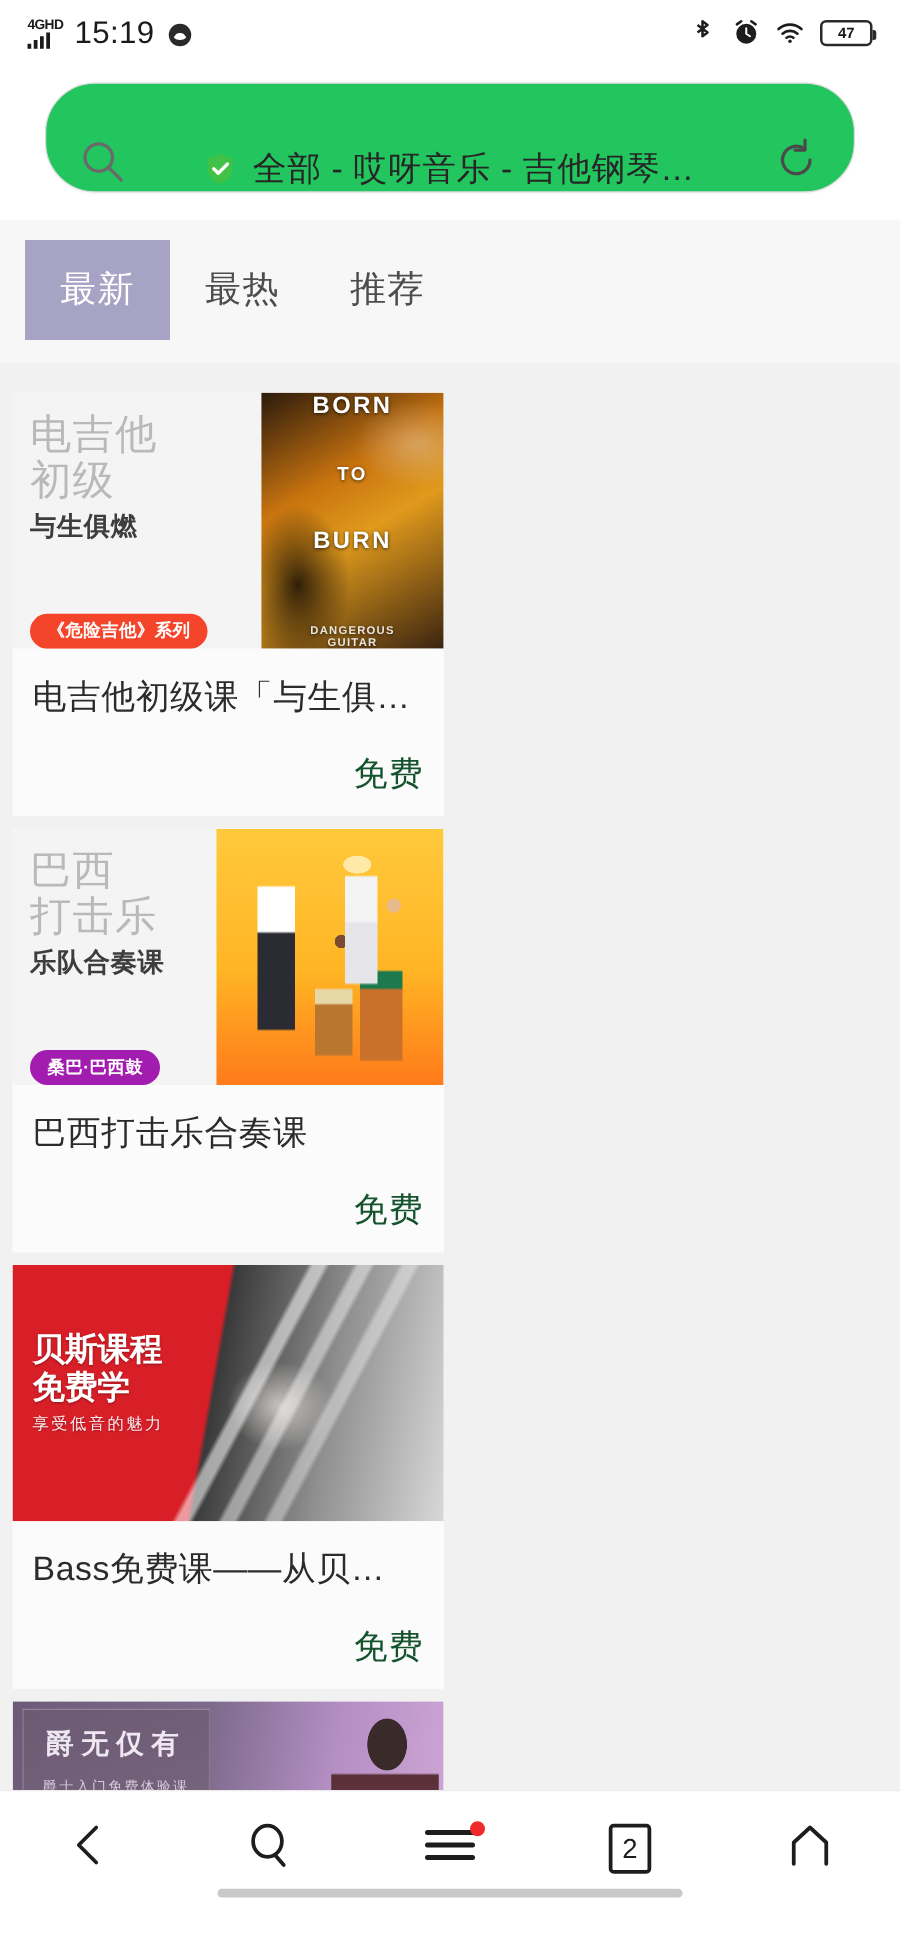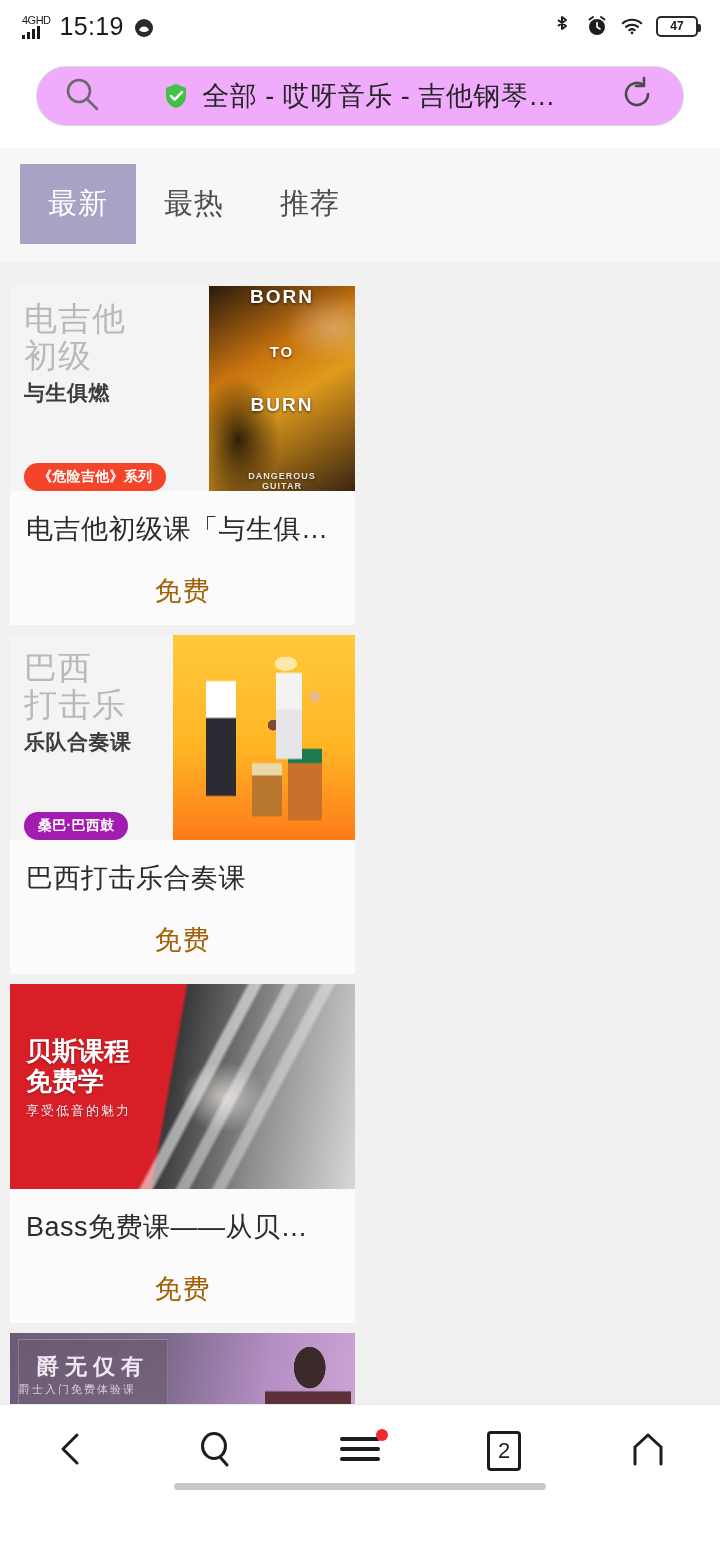--- a/index.html
+++ b/index.html
@@ -11,43 +11,43 @@
   }
 
   
   .statusbar{
     height:52px; width:100%;
     display:flex; align-items:center; justify-content:space-between;
     padding:0 22px; background:#ffffff; color:#1a1a1a;
   }
   .sb-left{ display:flex; align-items:flex-end; gap:9px; }
   .signal{ display:flex; flex-direction:column; align-items:flex-start; }
-  .signal-label{ font-size:11px; font-weight:normal; letter-spacing:-0.5px; line-height:10px; }
+  .signal-label{ font-size:11px; font-weight:bold; letter-spacing:-0.5px; line-height:10px; }
   .bars{ display:flex; align-items:flex-end; gap:2px; height:13px; margin-top:1px;}
   .bars i{ width:3px; background:#1a1a1a; display:block; }
   .bars i:nth-child(1){height:4px}.bars i:nth-child(2){height:7px}
   .bars i:nth-child(3){height:10px}.bars i:nth-child(4){height:13px}
   .clock{ font-size:25px; font-weight:500; letter-spacing:0.3px; line-height:26px;}
   .sb-right{ display:flex; align-items:center; gap:13px; }
   .sb-ic{ width:22px; height:22px; display:flex; align-items:center; justify-content:center;}
   .battery{
     width:42px;height:21px;border:2px solid #2a2a2a;border-radius:5px;
     display:flex;align-items:center;justify-content:center;position:relative;
   }
   .battery:after{
     content:"";position:absolute;right:-5px;top:6px;width:3px;height:8px;
     background:#2a2a2a;border-radius:0 2px 2px 0;
   }
   .battery span{ font-size:12px; font-weight:600; }
 
   
   .urlbar-wrap{ padding:14px 36px 22px; background:#fff; }
   .urlbar{
-    height:60px; border:1px solid #dadada; border-radius:40px;
-    display:flex; align-items:center; padding:0 26px; background:#f0abfc;
+    height:88px; border:1px solid #dadada; border-radius:40px;
+    display:flex; align-items:flex-end; padding:0 26px; background:#22c55e;
     box-shadow:0 1px 2px rgba(0,0,0,.04);
   }
   .url-text{
     flex:1; display:flex; align-items:center; gap:12px;
     justify-content:center; overflow:hidden; padding:0 6px;
   }
   .shield{ width:28px;height:28px;flex:0 0 auto; }
   .url-label{
     font-size:27px; color:#262626; white-space:nowrap;
     overflow:hidden; text-overflow:ellipsis; letter-spacing:.5px;
@@ -90,21 +90,21 @@
     font-weight:bold; white-space:nowrap; letter-spacing:.3px;
   }
   .thumb{ width:146px; flex:0 0 146px; position:relative; overflow:hidden; }
 
   .card-body{ background:#fbfbfb; padding:20px 16px 16px; }
   .card-title{
     font-size:27px; color:#2b2b2b; white-space:nowrap; overflow:hidden;
     text-overflow:ellipsis; letter-spacing:.5px;
   }
   .card-price{
-    text-align:center; font-size:27px; color:#a16207; margin-top:26px; letter-spacing:1px;
+    text-align:right; font-size:27px; color:#14532d; margin-top:26px; letter-spacing:1px;
   }
 
   
   .navbar{
     position:absolute; left:0; bottom:0; width:720px; height:92px;
     background:#ffffff; display:flex; align-items:center; justify-content:space-around;
     border-top:1px solid #ececec;
   }
   .nav-item{ width:120px; height:92px; display:flex; align-items:center; justify-content:center; position:relative;}
   .nav-dot{
@@ -283,21 +283,21 @@
         <div class="card-title">Bass免费课——从贝…</div>
         <div class="card-price">免费</div>
       </div>
     </div>
 
     <div class="card">
       <div class="card-banner">
         <div style="position:absolute;inset:0;background:linear-gradient(100deg,#6c5b78 0%,#7d6a8c 42%,#b48fc4 70%,#d3a9d8 100%);"></div>
         <div style="position:absolute;left:8px;top:6px;width:150px;height:193px;background:linear-gradient(160deg,#6b5a72,#7e6d86);border:1px solid rgba(255,255,255,.18);">
           <div style="color:#efe7f2;font-weight:bold;font-size:22px;letter-spacing:6px;text-align:center;margin-top:12px">爵无仅有</div>
-          <div style="color:#d8cbdd;font-size:11px;letter-spacing:2px;text-align:left;">爵士入门免费体验课</div>
+          <div style="color:#d8cbdd;font-size:11px;letter-spacing:2px;text-align:center;margin-top:12px">爵士入门免费体验课</div>
           <div style="position:absolute;left:10px;bottom:44px;width:54px;height:44px;background:repeating-linear-gradient(90deg,rgba(255,255,255,.25) 0 1px,transparent 1px 10px),repeating-linear-gradient(0deg,rgba(255,255,255,.25) 0 1px,transparent 1px 12px);"></div>
           <div style="position:absolute;left:0;right:0;bottom:0;height:38px;border-top:1px solid rgba(255,255,255,.3);display:flex;align-items:center;justify-content:center;color:#fff;font-weight:bold;font-size:14px;letter-spacing:3px">免 费 体 验 课</div>
         </div>
         <div style="position:absolute;right:4px;top:8px;width:86px;height:190px;background:
             radial-gradient(ellipse 26px 34px at 52% 14%, #3a2a2a 60%, transparent 62%),
             linear-gradient(180deg, transparent 26%, #5a3038 27%, #6b3a44 60%, #8a3a4a 100%);"></div>
         <div style="position:absolute;right:18px;bottom:6px;width:56px;height:44px;background:linear-gradient(180deg,#1d1d1d 0 55%,#f0f0f0 56% 100%);transform:rotate(-12deg);"></div>
         <div style="position:absolute;right:2px;top:82px;width:68px;height:66px;background:#f8cf18;border-radius:10px;display:flex;align-items:center;justify-content:center;font-weight:bold;font-size:25px;color:#1d1d1d;letter-spacing:-1px">IYA</div>
       </div>
 

